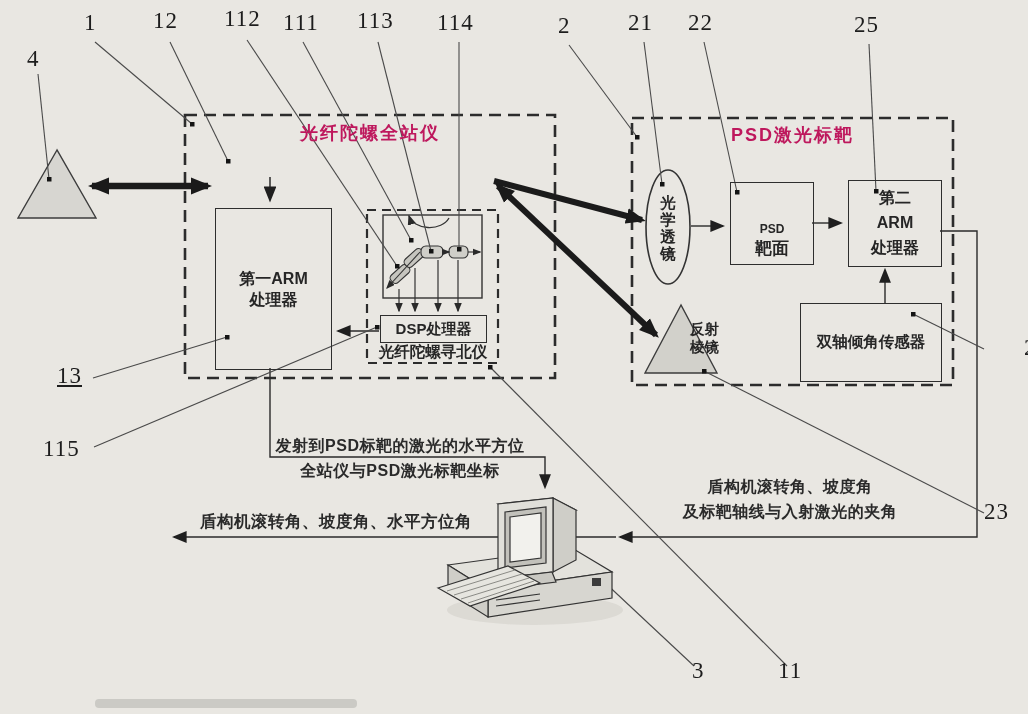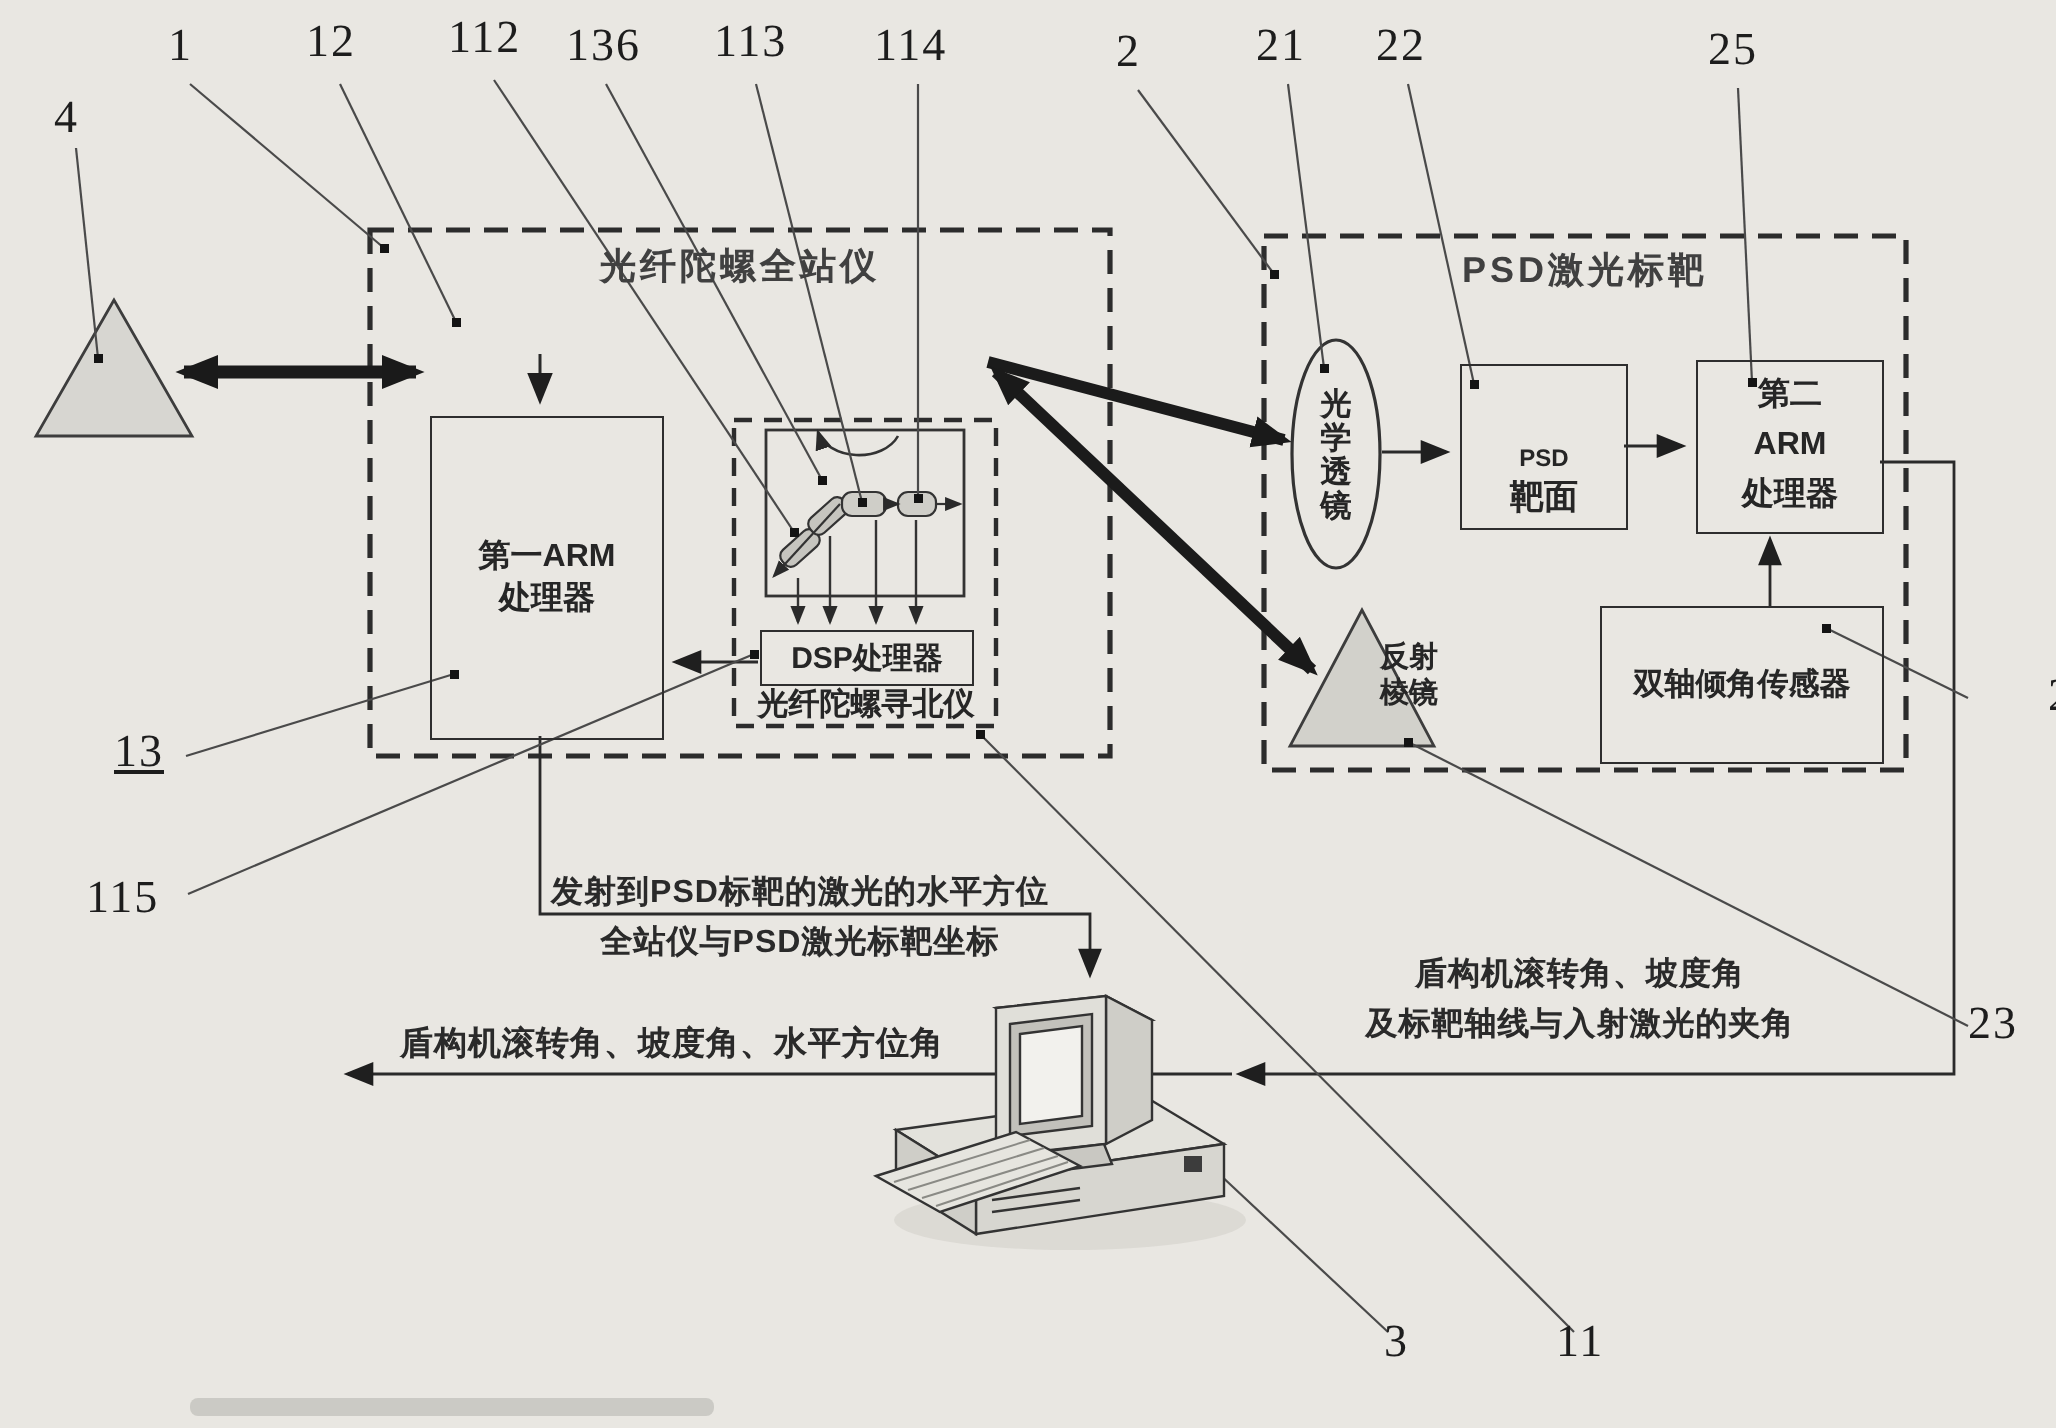--- a/index.html
+++ b/index.html
@@ -14,21 +14,21 @@
   .ref{
     position:absolute;
     font-family:"Liberation Serif",serif;
     font-size:23px;color:#1d1d1d;letter-spacing:1px;
   }
   .box{
     position:absolute;border:1.6px solid #2e2e2e;background:transparent;
     display:flex;flex-direction:column;align-items:center;justify-content:center;
   }
   .cn{font-weight:600;color:#262626;}
-  .title{position:absolute;text-align:center;font-size:18px;font-weight:600;letter-spacing:2px;color:#404040;}
+  .title{position:absolute;text-align:center;font-size:18px;font-weight:600;letter-spacing:2px;color:#be185d;}
   .flowtext{position:absolute;text-align:center;font-size:16px;font-weight:600;color:#2a2a2a;letter-spacing:0.5px;}
   .lbl{line-height:1.32;}
 </style>
 </head>
 <body>
 
 <div id="stage">
 
   <svg id="diagram-svg" width="1028" height="714" viewBox="0 0 1028 714">
     <defs>
@@ -195,21 +195,21 @@
   <div class="flowtext" style="left:255px;top:461px;width:290px;">全站仪与PSD激光标靶坐标</div>
   <div class="flowtext" style="left:170px;top:511px;width:332px;font-size:16.5px;">盾构机滚转角、坡度角、水平方位角</div>
   <div class="flowtext" style="left:630px;top:502px;width:320px;">及标靶轴线与入射激光的夹角</div>
   <div class="flowtext" style="left:640px;top:477px;width:300px;">盾构机滚转角、坡度角</div>
 
 
   <div class="ref" style="left:27px;top:46px;">4</div>
   <div class="ref" style="left:84px;top:10px;">1</div>
   <div class="ref" style="left:153px;top:8px;">12</div>
   <div class="ref" style="left:224px;top:6px;">112</div>
-  <div class="ref" style="left:283px;top:10px;">136</div>
+  <div class="ref" style="left:283px;top:10px;">111</div>
   <div class="ref" style="left:357px;top:8px;">113</div>
   <div class="ref" style="left:437px;top:10px;">114</div>
   <div class="ref" style="left:558px;top:13px;">2</div>
   <div class="ref" style="left:628px;top:10px;">21</div>
   <div class="ref" style="left:688px;top:10px;">22</div>
   <div class="ref" style="left:854px;top:12px;">25</div>
   <div class="ref" style="left:57px;top:363px;text-decoration:underline;">13</div>
   <div class="ref" style="left:43px;top:436px;">115</div>
   <div class="ref" style="left:984px;top:335px;margin-left:40px;">24</div>
   <div class="ref" style="left:984px;top:499px;">23</div>

